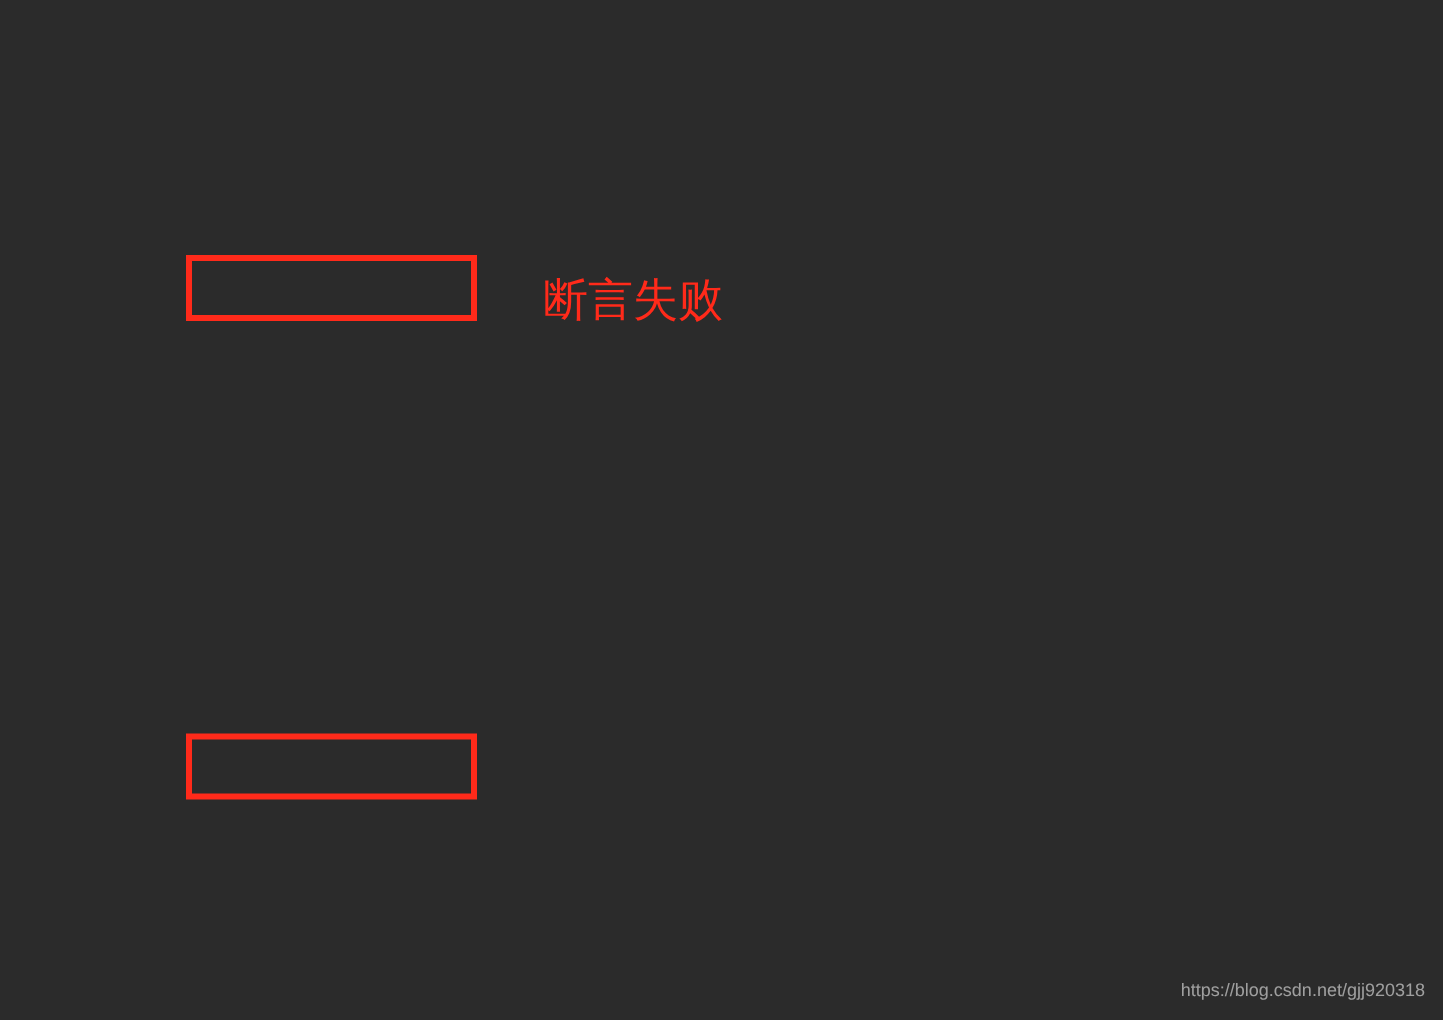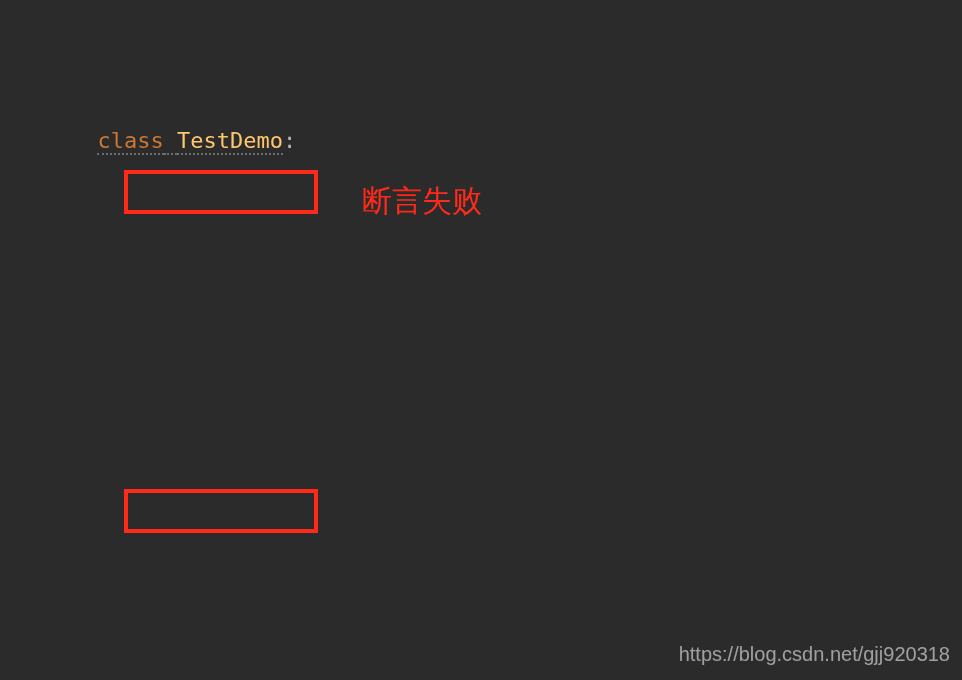--- a/index.html
+++ b/index.html
@@ -51,38 +51,32 @@
     color: #ff2a1a;
     font-family: Liberation Sans, sans-serif;
     font-size: 30px;
     font-weight: 400;
   }
   .watermark {
     position: absolute;
     right: 12px;
     bottom: 8px;
     color: rgba(255,255,255,0.55);
-    font-size: 20px;
+    font-size: 12px;
     font-family: -apple-system, sans-serif;
   }
   .code-content {
     position: relative;
   }
 </style>
 </head>
 <body>
 
 <div class="editor">
   
-  <div class="line">
-    <span class="gutter"></span>
-    <span class="code-content">
-      <span class="kw wavy-under">class</span><span class="wavy-under"> </span><span class="def-name wavy-under">TestDemo</span><span class="colon">:</span>
-    </span>
-  </div>
 
   
   <div class="line"><span class="gutter"></span></div>
 
   
 
   
   
 
   

